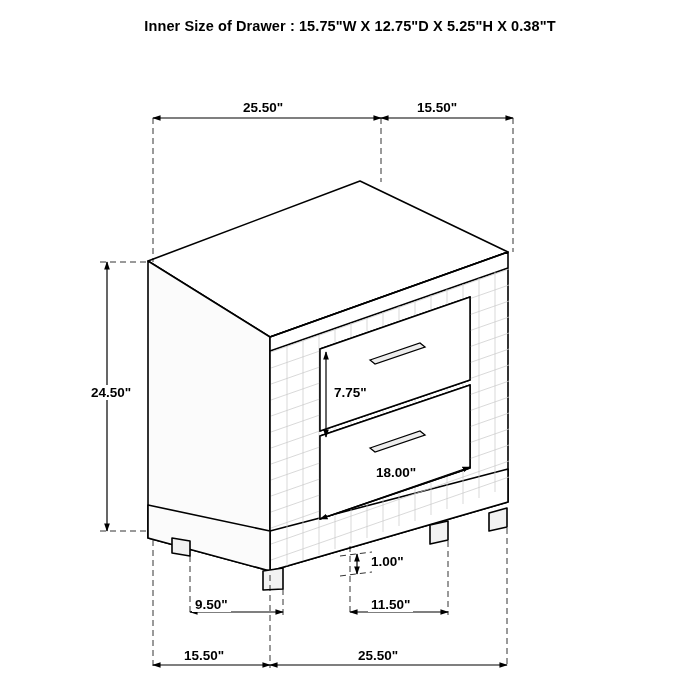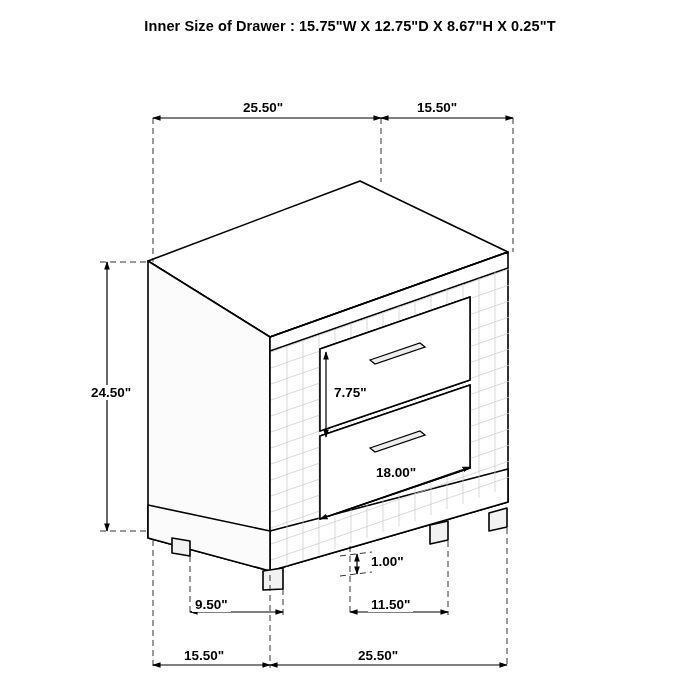--- a/index.html
+++ b/index.html
@@ -44,21 +44,21 @@
     background: #ffffff;
     padding: 0 3px;
     white-space: nowrap;
   }
 </style>
 </head>
 <body>
 
 <div id="page">
 
-  <div id="title">Inner Size of Drawer : 15.75"W X 12.75"D X 8.67"H X 0.25"T</div>
+  <div id="title">Inner Size of Drawer : 15.75"W X 12.75"D X 5.25"H X 0.38"T</div>
 
   <svg id="diagram" viewBox="0 0 700 700">
 
     <g fill="none" stroke="#000000" stroke-width="1.6" stroke-linejoin="round">
 
       <polygon points="148,261 360,181 508,252 270,337" fill="#ffffff"></polygon>
 
       <polygon points="148,261 270,337 270,571 148,538" fill="#fbfbfb"></polygon>
 
       <polygon points="270,337 508,252 508,502 270,571" fill="#ffffff"></polygon>

